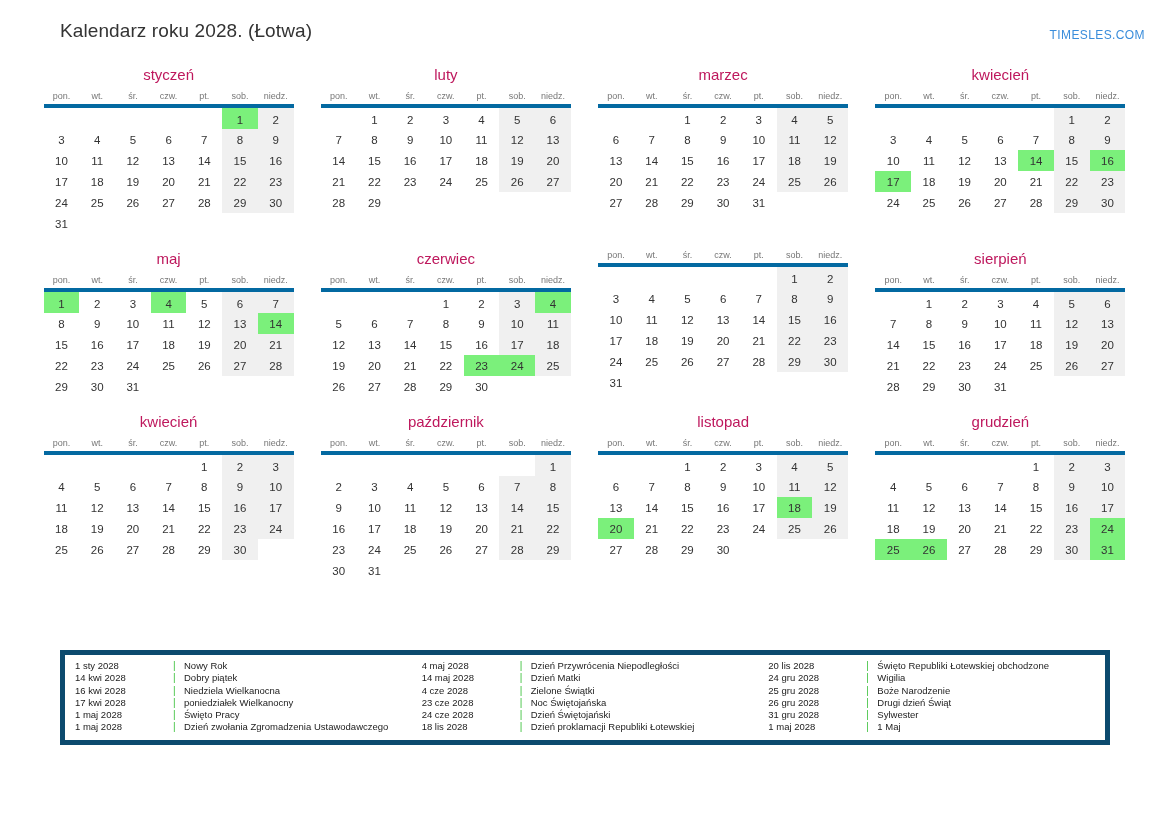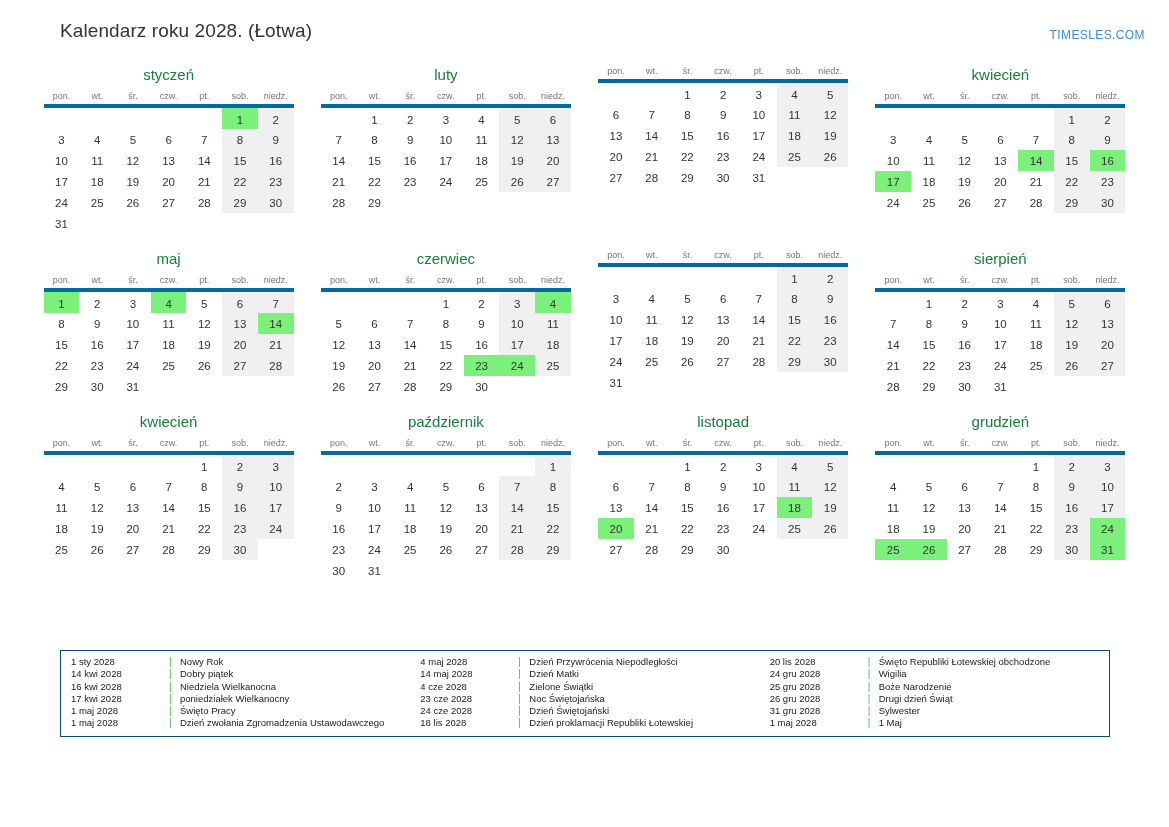--- a/index.html
+++ b/index.html
@@ -37,21 +37,21 @@
     column-gap: 0px;
     row-gap: 0px;
     padding: 14px 30px 0 30px;
   }
   .month {
     padding: 10px 0 6px 0;
   }
   .month-name {
     text-align: center;
     font-size: 15px;
-    color: #15803d;
+    color: #be185d;
     margin-bottom: 8px;
     font-weight: normal;
   }
   table.cal {
     border-collapse: collapse;
     margin: 0 auto;
     width: 250px;
   }
   table.cal thead th {
     font-size: 9px;
@@ -79,21 +79,21 @@
   .dayspan {
     display: inline-block;
     min-width: 18px;
   }
 
   .legend {
     position: absolute;
     left: 60px;
     top: 650px;
     width: 1050px;
-    border: 1px solid #0c4a6e;
+    border: 5px solid #0c4a6e;
     padding: 5px 0 6px 0;
     background: #ffffff;
   }
   .legend-inner {
     display: grid;
     grid-template-columns: repeat(3, 1fr);
   }
   .lcol { padding: 0 6px 0 10px; }
   .lrow {
     display: flex;
@@ -250,20 +250,21 @@
             <td class="e">&nbsp;</td>
             <td class="e">&nbsp;</td>
             <td class="e">&nbsp;</td>
             <td class="e">&nbsp;</td>
             <td class="e">&nbsp;</td>
           </tr>
         </tbody>
       </table>
     </div>
     <div class="month">
+      <div class="month-name">marzec</div>
       <table class="cal">
         <thead>
           <tr>
             <th>pon.</th>
             <th>wt.</th>
             <th>śr.</th>
             <th>czw.</th>
             <th>pt.</th>
             <th>sob.</th>
             <th>niedz.</th>

